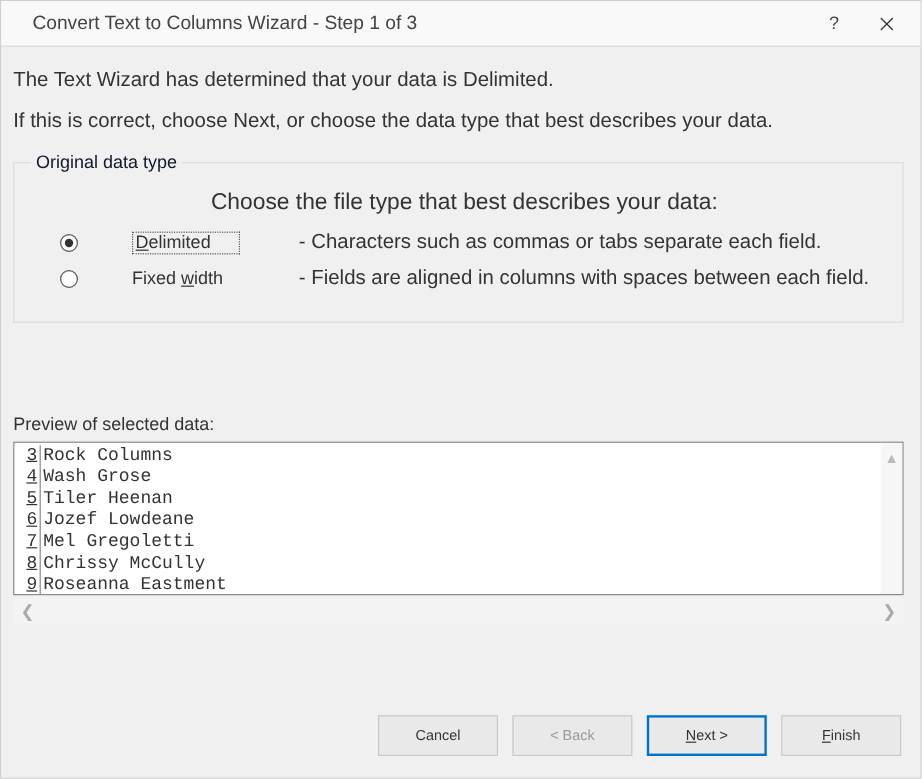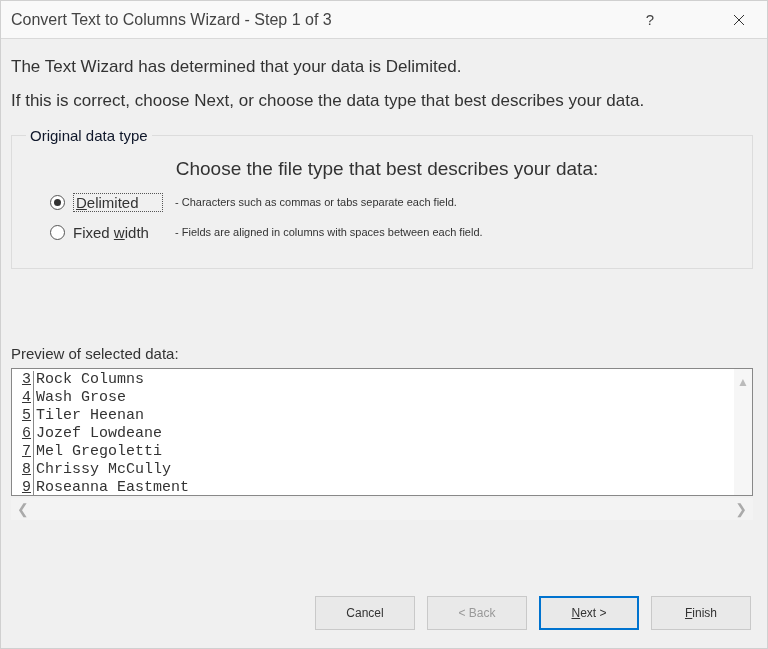--- a/index.html
+++ b/index.html
@@ -18,24 +18,23 @@
     height: 649px;
     background: #f0f0f0;
     display: flex;
     flex-direction: column;
     border: 1px solid #d0d0d0;
   }
   .titlebar {
     display: flex;
     align-items: center;
     height: 38px;
-    padding: 0 6px 0 10px;
+    padding: 0 6px 0 26px;
     background: #f9f9f9;
     border-bottom: 1px solid #d9d9d9;
-    gap: 45px;
   }
   .titlebar-title {
     flex: 1;
     font-size: 16px;
     font-weight: 400;
     color: #444;
   }
   .titlebar-btn {
     width: 44px;
     height: 30px;
@@ -70,20 +69,21 @@
   .group-instruction {
     margin: 0 0 10px 6px;
     font-size: 19px;
     text-align: center;
   }
   .radio-row {
     display: flex;
     align-items: center;
     margin: 6px 0 6px 24px;
     height: 24px;
+    gap: 37px;
   }
   .radio-outer {
     width: 15px; height: 15px;
     border: 1px solid #555;
     border-radius: 50%;
     display: flex; align-items: center; justify-content: center;
     margin-right: 8px;
     background: #fff;
   }
   .radio-inner {
@@ -95,21 +95,21 @@
     display: inline-block;
     min-width: 90px;
     font-size: 15px;
   }
   .radio-label.focused {
     border: 1px dotted #555;
     padding: 0 2px;
   }
   .radio-desc {
     margin-left: 12px;
-    font-size: 11px;
+    font-size: 17px;
   }
   .underline-access {
     text-decoration: underline;
   }
   .preview-label {
     margin-top: 72px;
     margin-bottom: 6px;
     font-size: 15px;
   }
   .preview-box {

